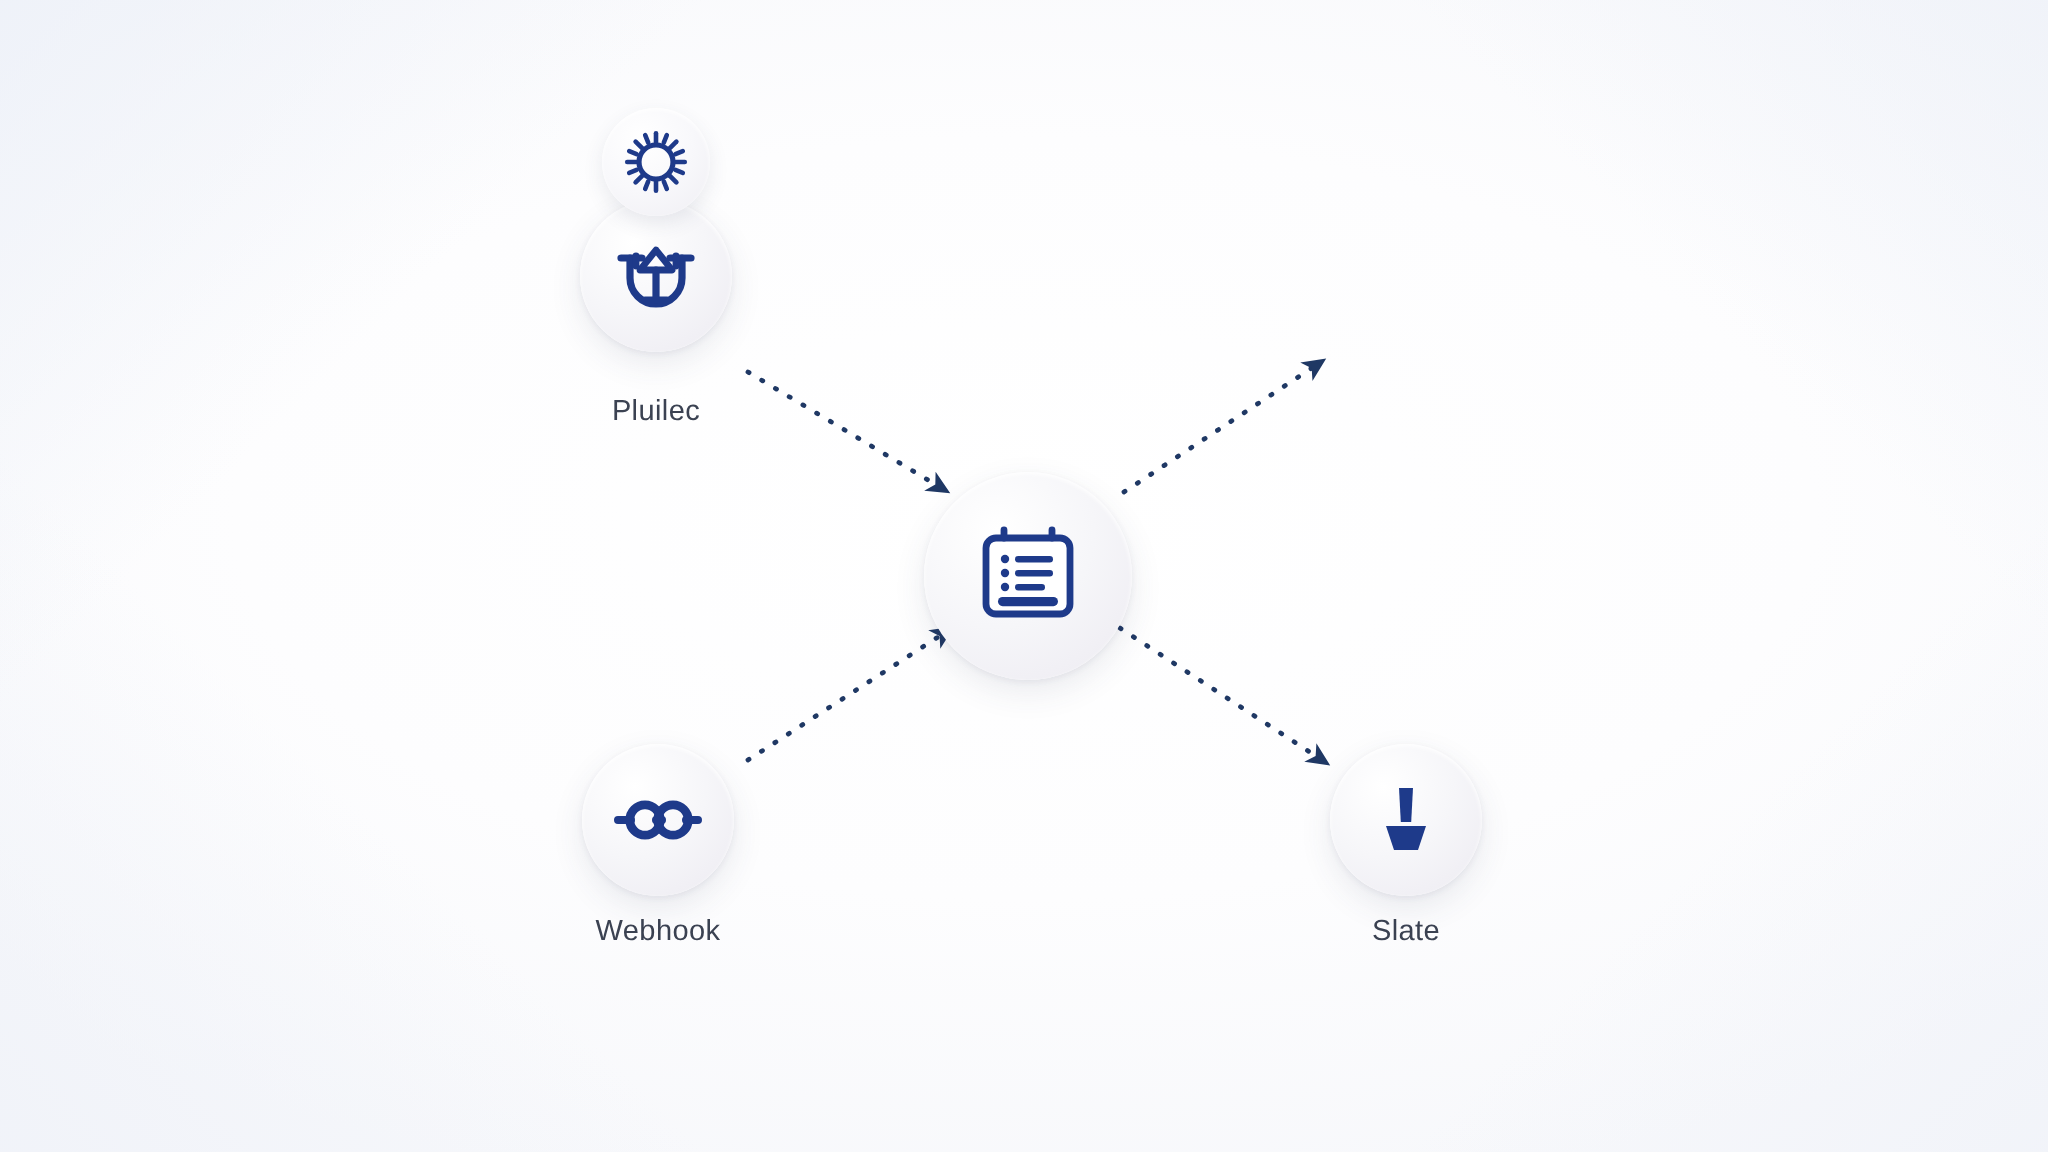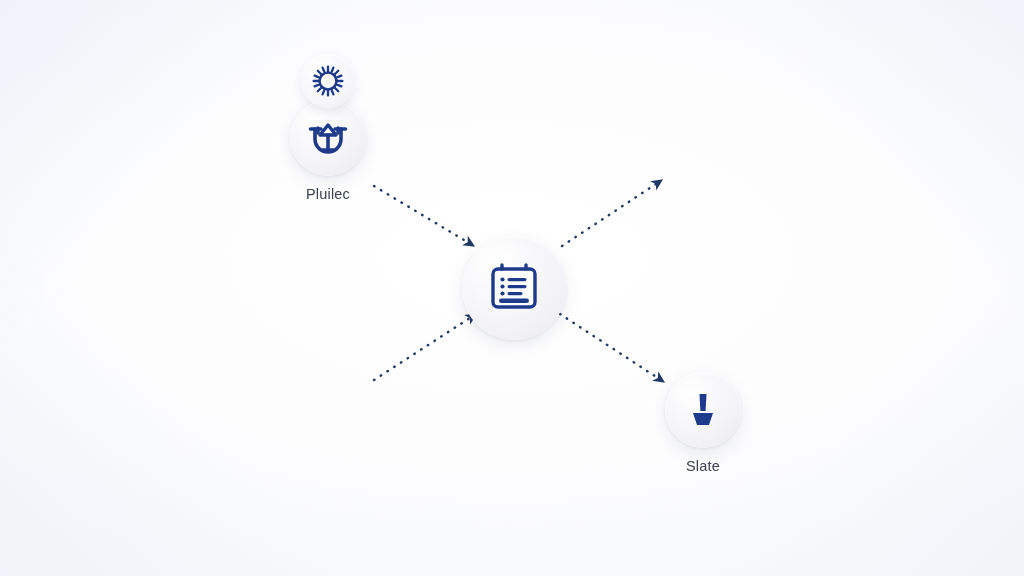--- a/index.html
+++ b/index.html
@@ -73,21 +73,21 @@
   #node-center {
     left: 462px;
     top: 236px;
   }
   #node-center .disc {
     width: 104px;
     height: 104px;
   }
 
   
-  #node-plugin  { left: 258px; top: 100px; width: 140px; }
+  #node-plugin  { left: 258px; top: 100px; width: 140px; gap: 12px; }
   #node-plugin .disc { width: 76px; height: 76px; }
 
   
   .badge-disc {
     position: absolute;
     width: 54px;
     height: 54px;
     border-radius: 50%;
     left: 50%;
     transform: translateX(-50%);
@@ -188,20 +188,33 @@
           <path d="M21 8 L29 18 H13 Z" fill="none" stroke="#1e3a8a" stroke-width="3.4" stroke-linejoin="round"></path>
           <path d="M21 18 V33" stroke="#1e3a8a" stroke-width="3.6" stroke-linecap="round"></path>
           <path d="M15.5 33 H26.5" stroke="#1e3a8a" stroke-width="3.4" stroke-linecap="round"></path>
         </svg>
       </span>
     </div>
     <div class="node-label">Pluilec</div>
   </div>
 
 
+  <div class="node" id="node-webhook">
+    <div class="disc">
+      <span class="icon">
+        <svg width="46" height="46" viewBox="0 0 46 46">
+          <circle cx="16.5" cy="23" r="7.6" fill="none" stroke="#1e3a8a" stroke-width="4.4"></circle>
+          <circle cx="30.5" cy="23" r="7.6" fill="none" stroke="#1e3a8a" stroke-width="4.4"></circle>
+          <path d="M3 23 H9.5  M37 23 H43" stroke="#1e3a8a" stroke-width="4" stroke-linecap="round"></path>
+          <path d="M22 23 H25" stroke="#1e3a8a" stroke-width="4" stroke-linecap="round"></path>
+        </svg>
+      </span>
+    </div>
+    <div class="node-label">Webhook</div>
+  </div>
 
   <div class="node" id="node-glici">
     <div class="disc">
       <span class="icon">
         <svg width="42" height="42" viewBox="0 0 42 42">
           <path d="M17.5 5 H24.5 L23.6 22 H18.4 Z" fill="#1e3a8a"></path>
           <path d="M11 24 H31 L27 36 H15 Z" fill="#1e3a8a"></path>
         </svg>
       </span>
     </div>

